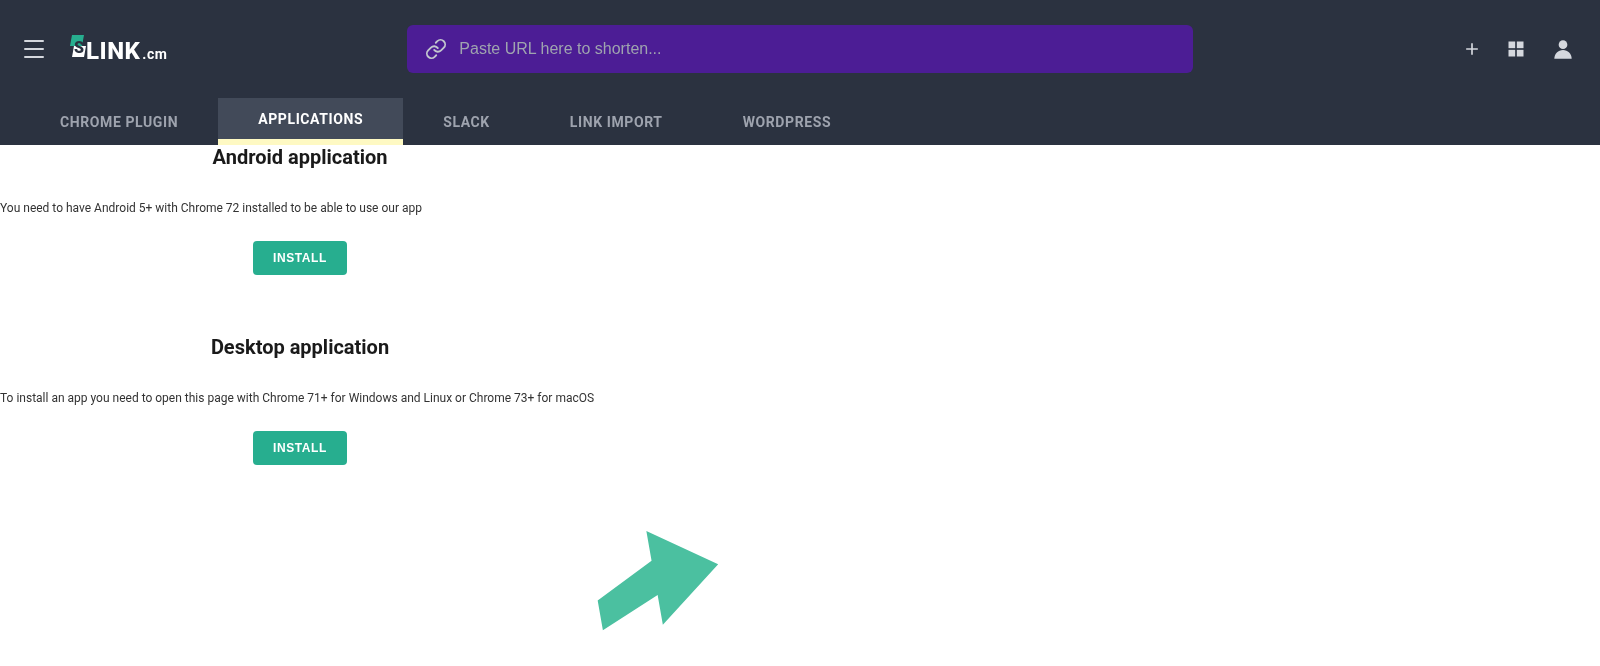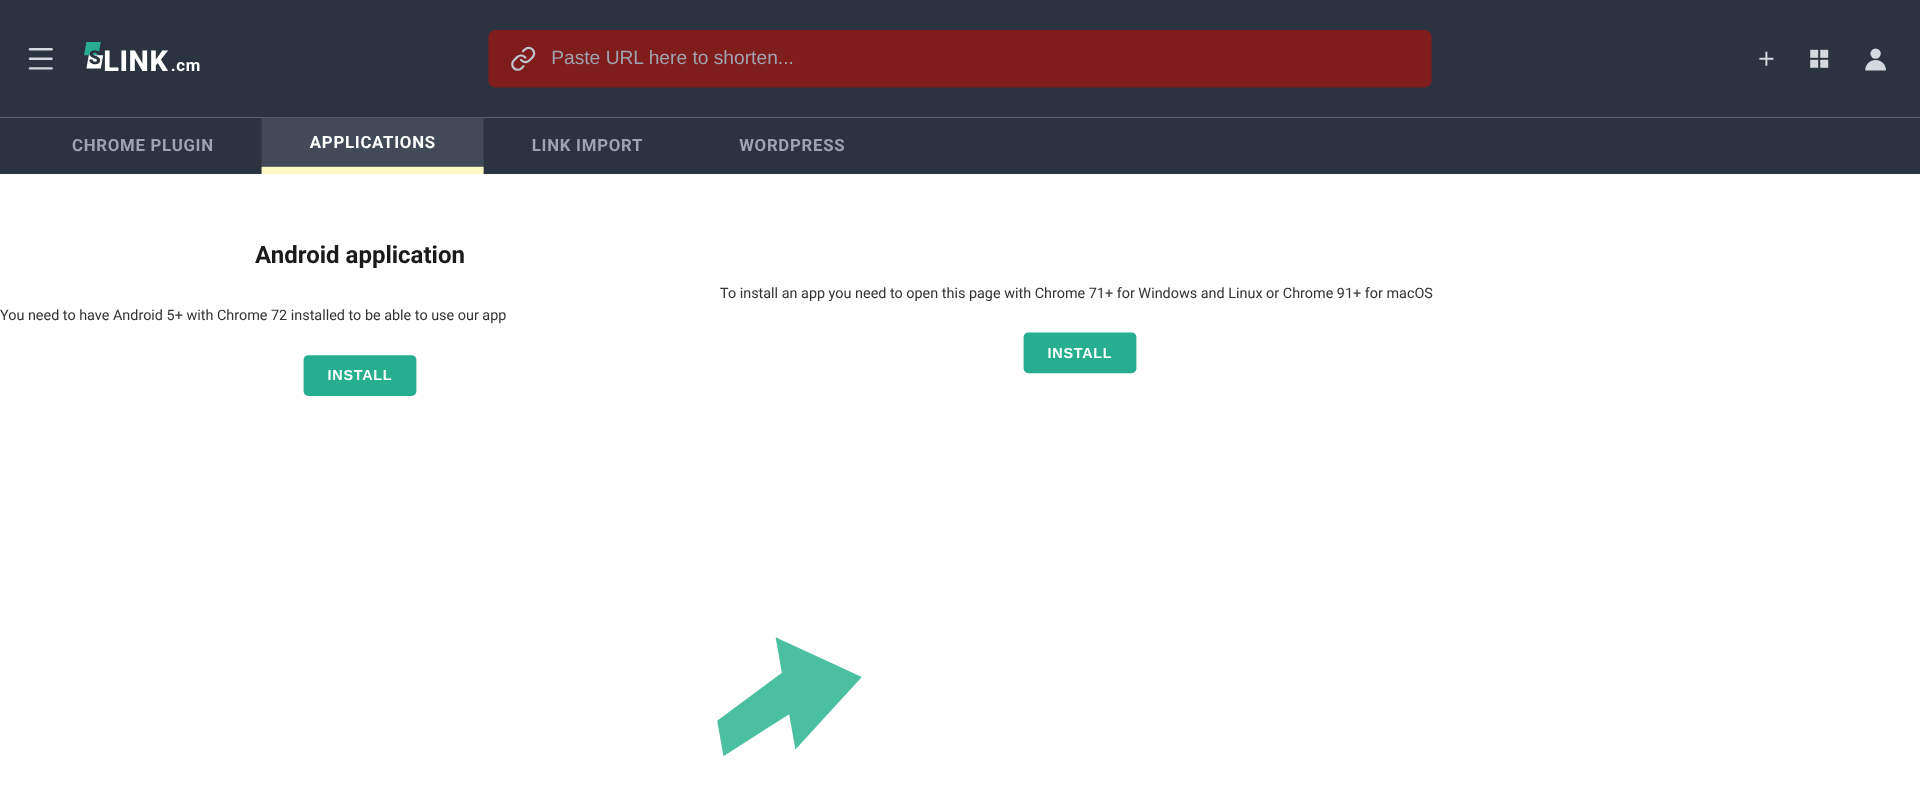--- a/index.html
+++ b/index.html
@@ -52,21 +52,21 @@
       margin-right: -2px;
     }
     .logo .cm {
       font-size: 14px;
       font-weight: 700;
       margin-left: 2px;
       text-align: center;
     }
     .url-input-wrap {
       margin-left: 240px;
-      background: #7f1d1d;
+      background: #4c1d95;
       border-radius: 6px;
       height: 48px;
       width: 786px;
       display: flex;
       align-items: center;
       padding: 4px 18px;
     }
     .link-icon {
       color: #c2c6ce;
       margin-right: 12px;
@@ -112,23 +112,22 @@
       align-items: center;
       cursor: pointer;
       text-transform: uppercase;
     }
     .nav-tab.active {
       background: #424a59;
       color: #ffffff;
       border-bottom: 6px solid #fef9c3;
     }
     .content {
-      padding-top: 55px;
-      display: flex;
-      align-items: center;
+      display: flex;
+      flex-direction: column;
       position: relative;
     }
     .section {
       width: 600px;
       margin-bottom: 60px;
       text-align: center;
     }
     .section h2 {
       font-size: 20px;
       font-weight: 700;
@@ -209,32 +208,34 @@
         <circle cx="12" cy="8" r="4"></circle>
         <path d="M4 21c0-4.4 3.6-8 8-8s8 3.6 8 8"></path>
       </svg>
     </div>
   </div>
 </div>
 
 <div class="nav-tabs">
   <div class="nav-tab">CHROME PLUGIN</div>
   <div class="nav-tab active">APPLICATIONS</div>
+  <div class="nav-tab">SLACK</div>
   <div class="nav-tab">LINK IMPORT</div>
   <div class="nav-tab">WORDPRESS</div>
 </div>
 
 <div class="content">
   <div class="section">
     <h2>Android application</h2>
     <p>You need to have Android 5+ with Chrome 72 installed to be able to use our app</p>
     <button class="install-btn">INSTALL</button>
   </div>
 
   <div class="section">
-    <p>To install an app you need to open this page with Chrome 71+ for Windows and Linux or Chrome 91+ for macOS</p>
+    <h2>Desktop application</h2>
+    <p>To install an app you need to open this page with Chrome 71+ for Windows and Linux or Chrome 73+ for macOS</p>
     <button class="install-btn">INSTALL</button>
   </div>
 
   <svg class="arrow-annotation" width="145" height="130" viewBox="0 0 145 130">
     <path d="M 10 75 L 70 45 L 70 15 L 135 60 L 70 110 L 70 80 L 10 105 Z" fill="#4bc0a0" transform="rotate(-10 72 65)"></path>
   </svg>
 </div>
 
 </body></html>

